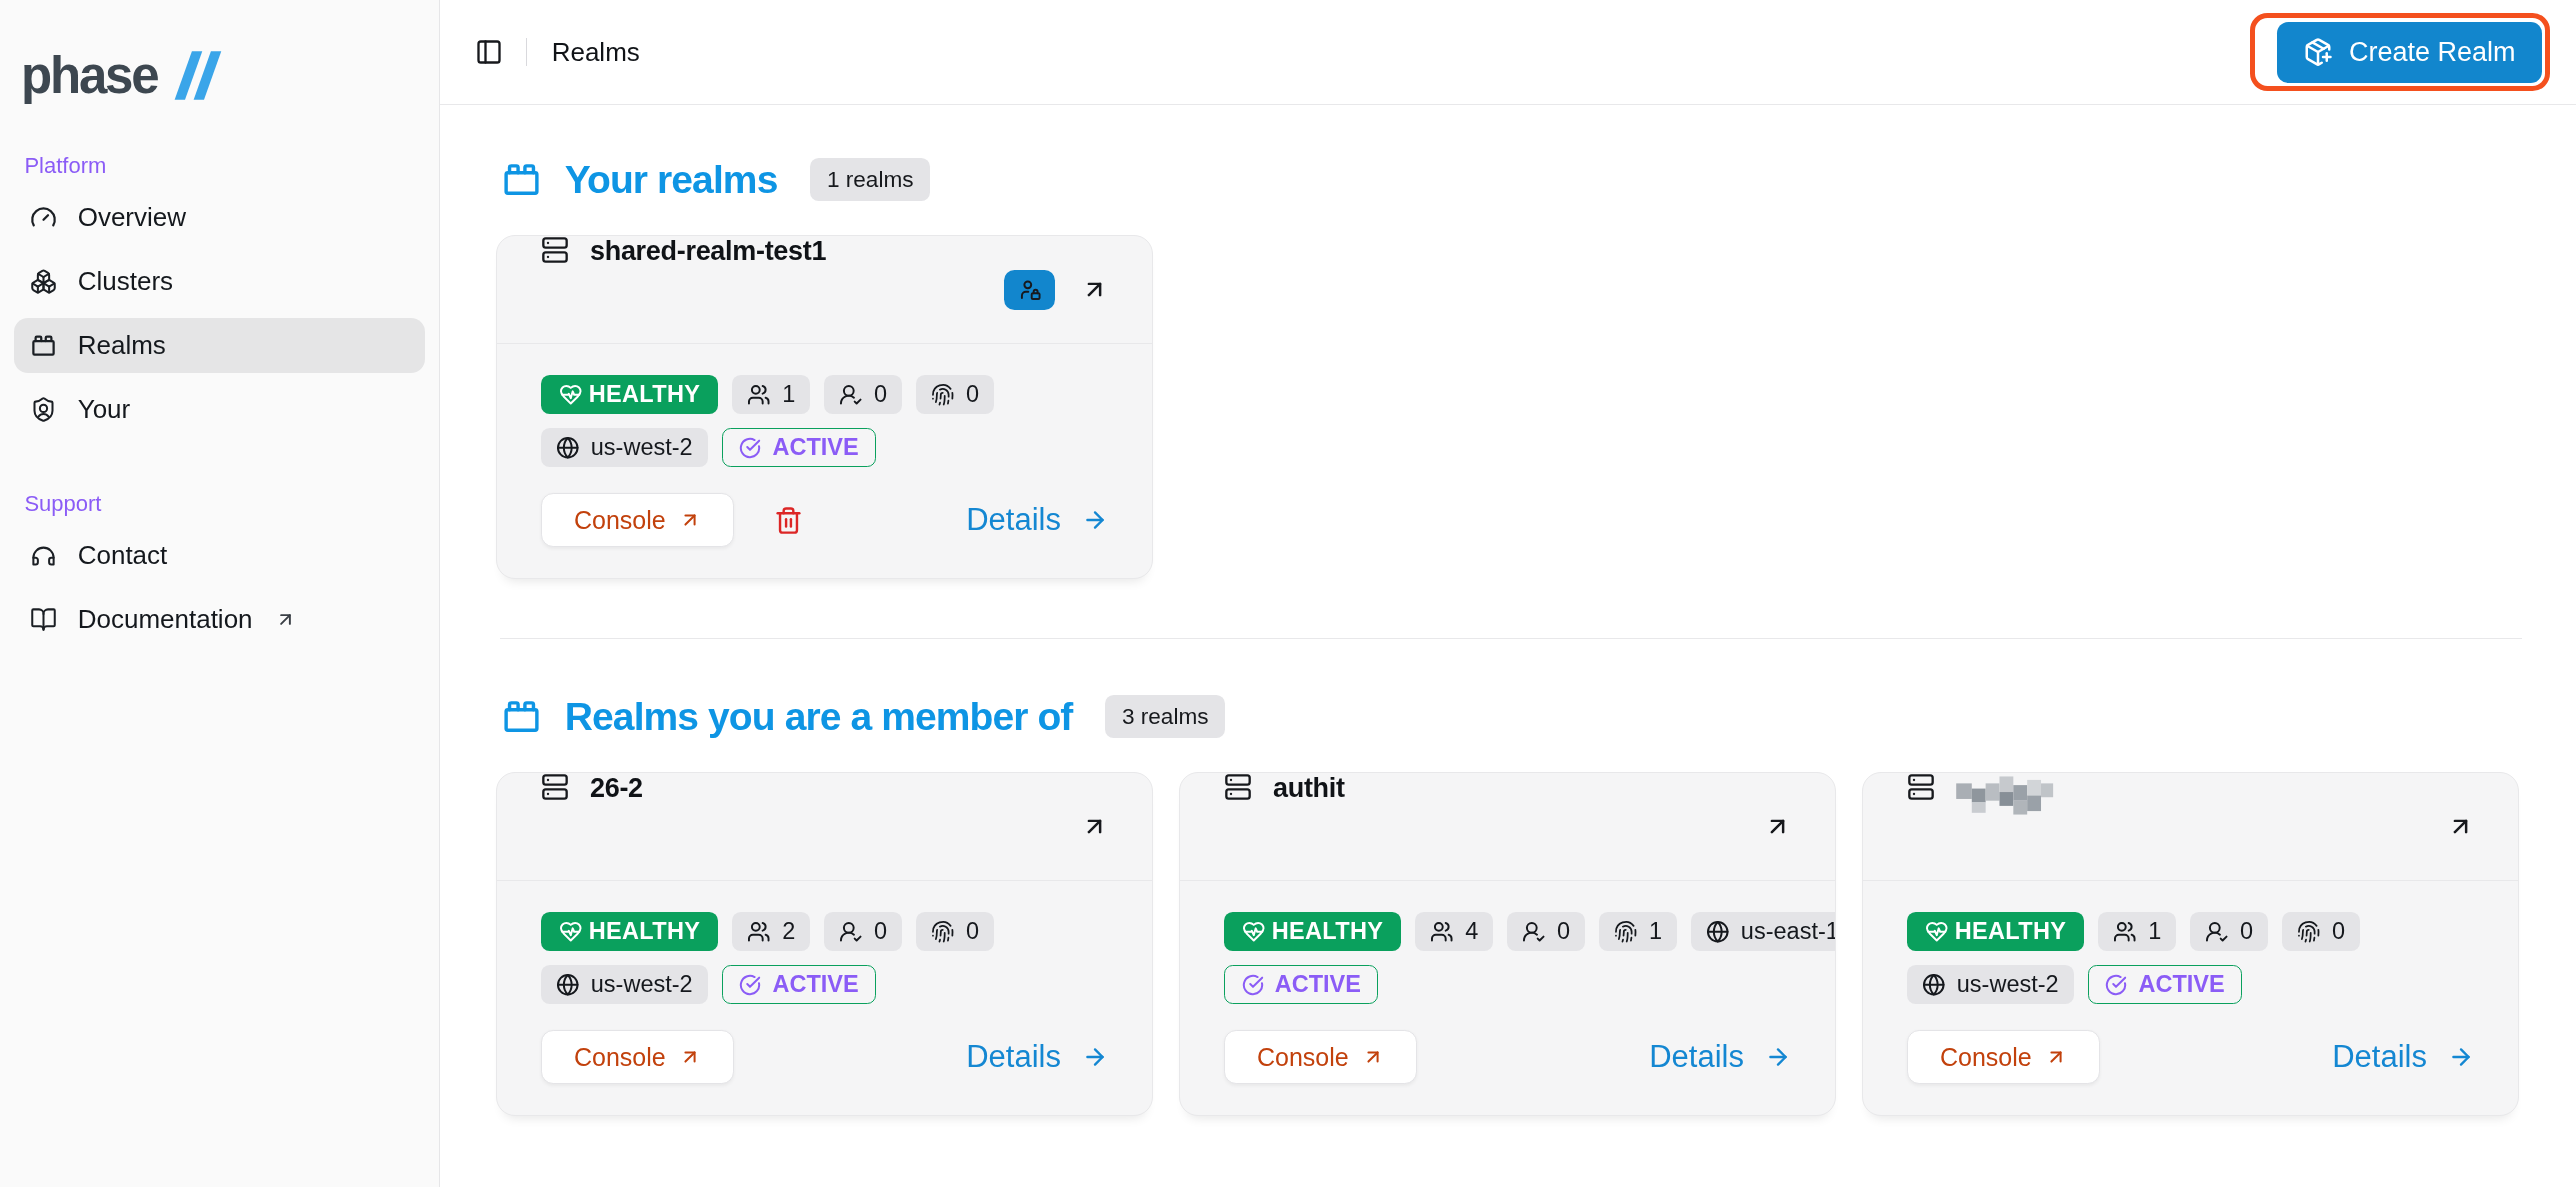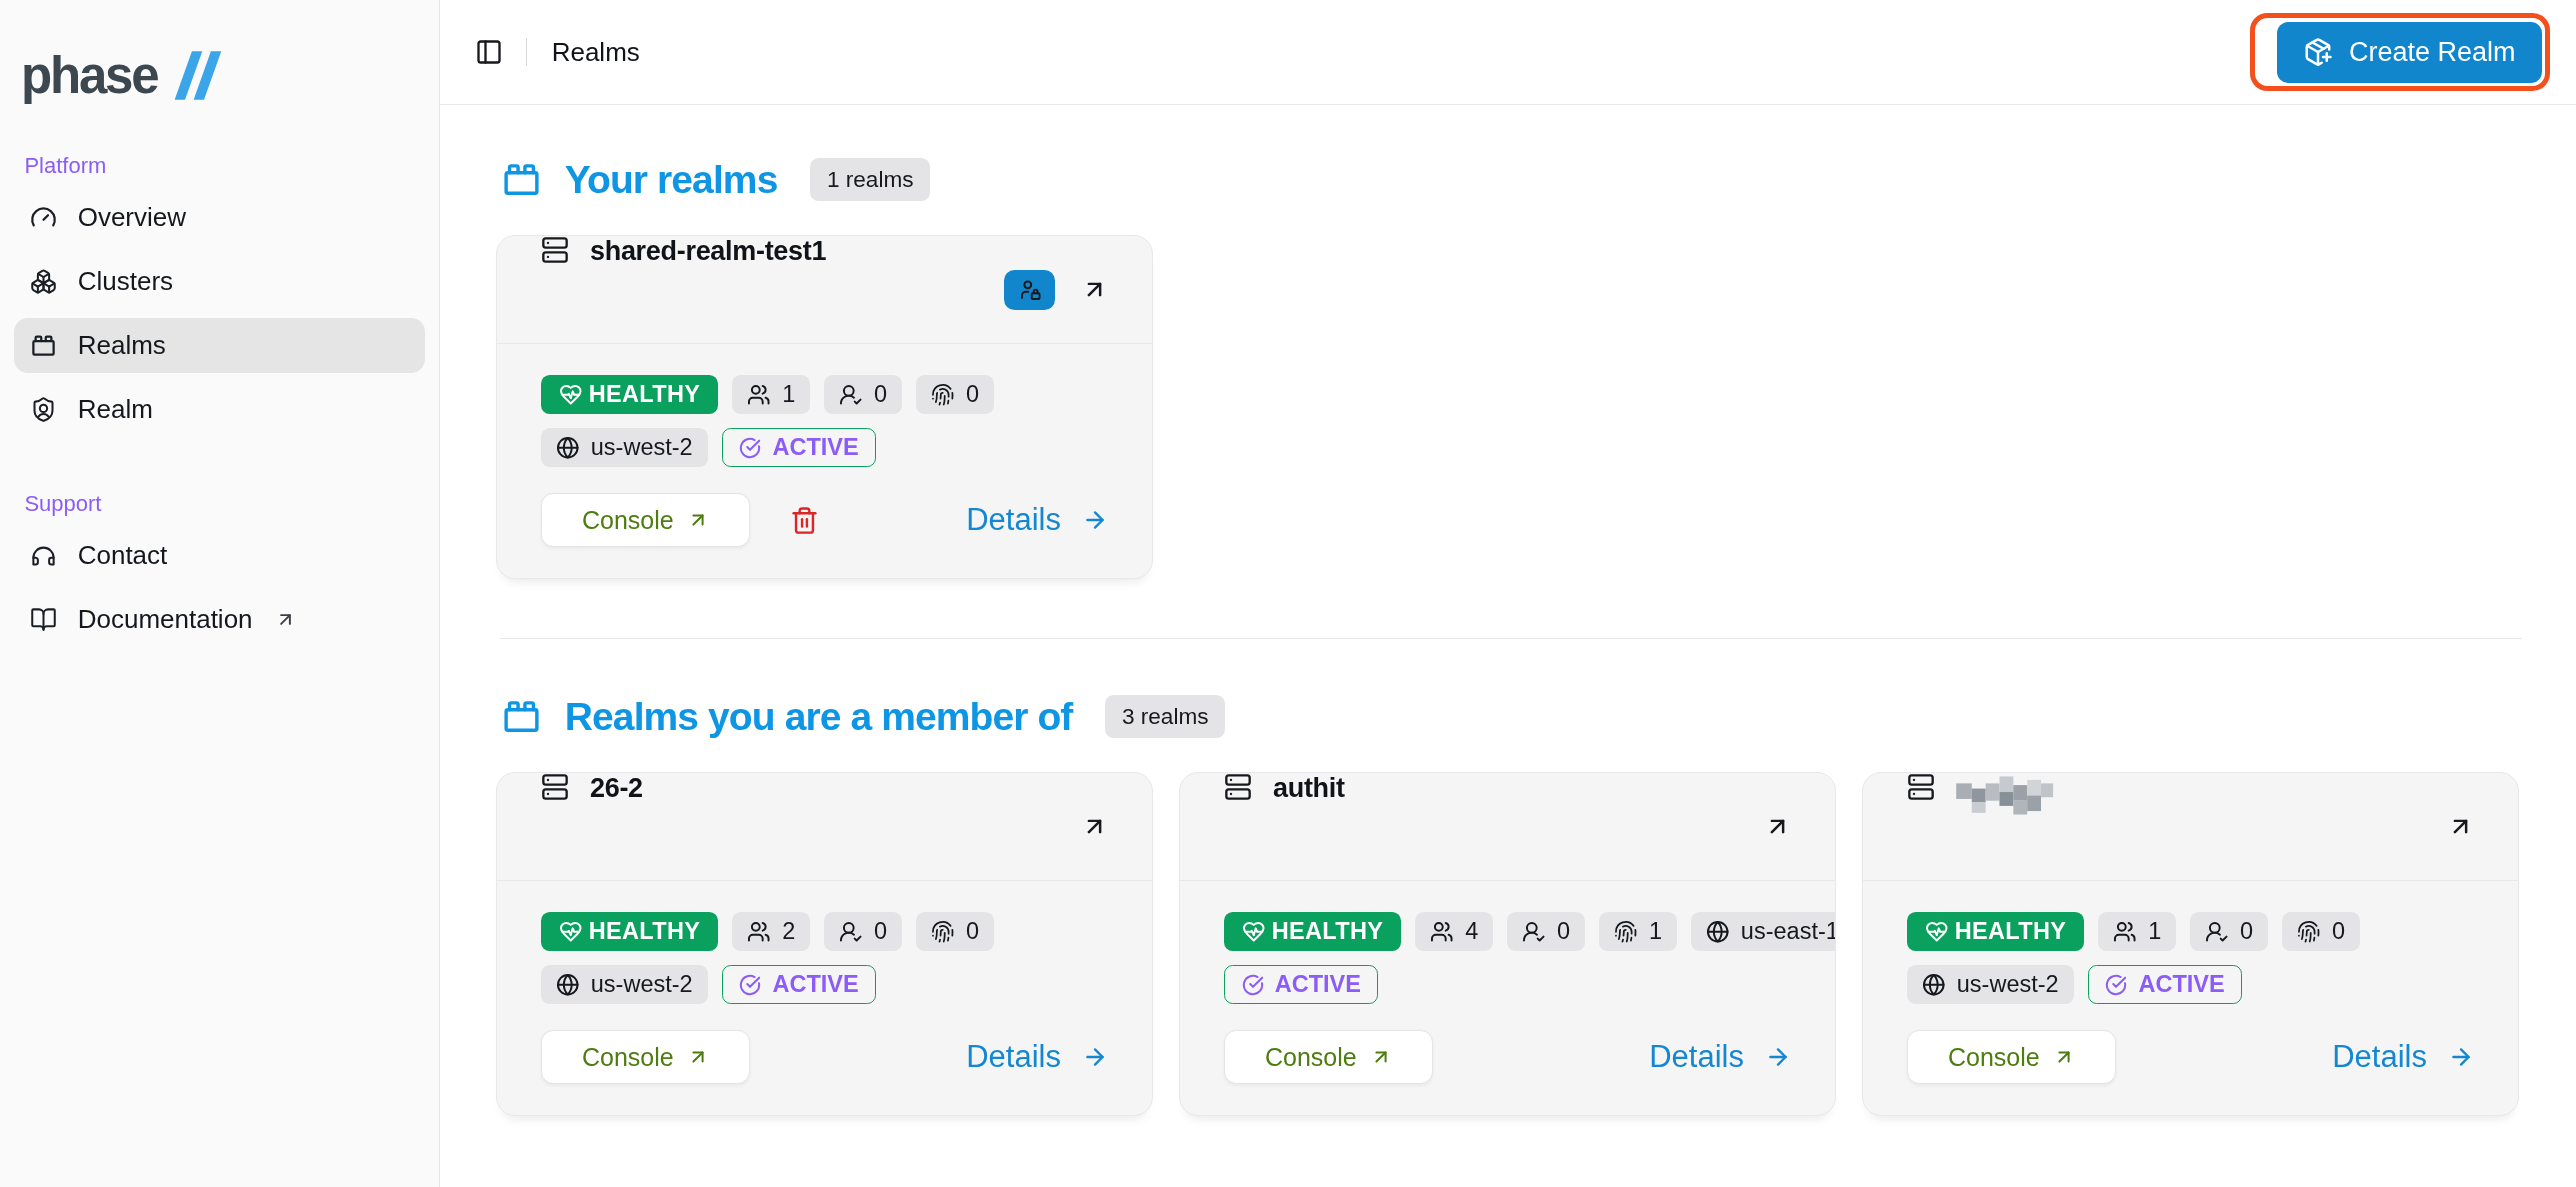--- a/index.html
+++ b/index.html
@@ -74,21 +74,21 @@
   .card-body { padding:31px 44px; }
   .badge-row { display:flex; gap:14px; margin-bottom:14px; align-items:center; }
   .b { display:inline-flex; align-items:center; gap:11.3px; height:39px; border-radius:8.7px; font-size:23.5px; padding:0 15px; white-space:nowrap; }
   .b.green { background:#0aa05d; color:#fff; font-weight:600; padding:0 18.3px; letter-spacing:0.3px;gap:6px; }
   .b.gray { background:#e4e4e7; color:#15181d; font-weight:500; }
   .b.outline-green { border:1.7px solid #0aa05d; color:#8b5cf6; font-weight:600; padding:0 16.5px; background:transparent;text-align:right; }
 
   .card-foot { display:flex; align-items:center; margin-top:26px; }
   .console-btn {
     display:inline-flex; align-items:center; gap:13px; background:#fff; border:1.7px solid #e4e4e7;
-    border-radius:12.2px; height:54px; padding:0 40px; font-size:25px; color:#4d7c0f;
+    border-radius:12.2px; height:54px; padding:0 32px; font-size:25px; color:#c2410c;
     box-shadow:0 1.7px 3.5px rgba(0,0,0,.05); cursor:pointer; font-family:inherit;
   }
   .trash-btn { margin-left:40px; color:#dc2626; background:none; border:none; display:flex; cursor:pointer; }
   .details-link { margin-left:auto; display:inline-flex; align-items:center; gap:21px; color:#1487d2; font-size:31px; font-weight:500; text-decoration:none; cursor:pointer; }
 
   .ic { display:inline-block; flex:none; }
   .redacted-blob { display:inline-block; }
 </style>
 </head>
 <body>
@@ -274,21 +274,21 @@
     <div class="nav-item active">
       <svg class="ic" width="27" height="27" viewBox="0 0 31 31">
           <use href="#i-brick"></use>
         </svg>
       <span>Realms</span>
     </div>
     <div class="nav-item">
       <svg class="ic" width="27" height="27" viewBox="0 0 31 31">
           <use href="#i-shield-user"></use>
         </svg>
-      <span>Realm</span>
+      <span>Your</span>
     </div>
 
     <div class="side-label second">Support</div>
     <div class="nav-item">
       <svg class="ic" width="27" height="27" viewBox="0 0 31 31">
           <use href="#i-headset"></use>
         </svg>
       <span>Contact</span>
     </div>
     <div class="nav-item">

